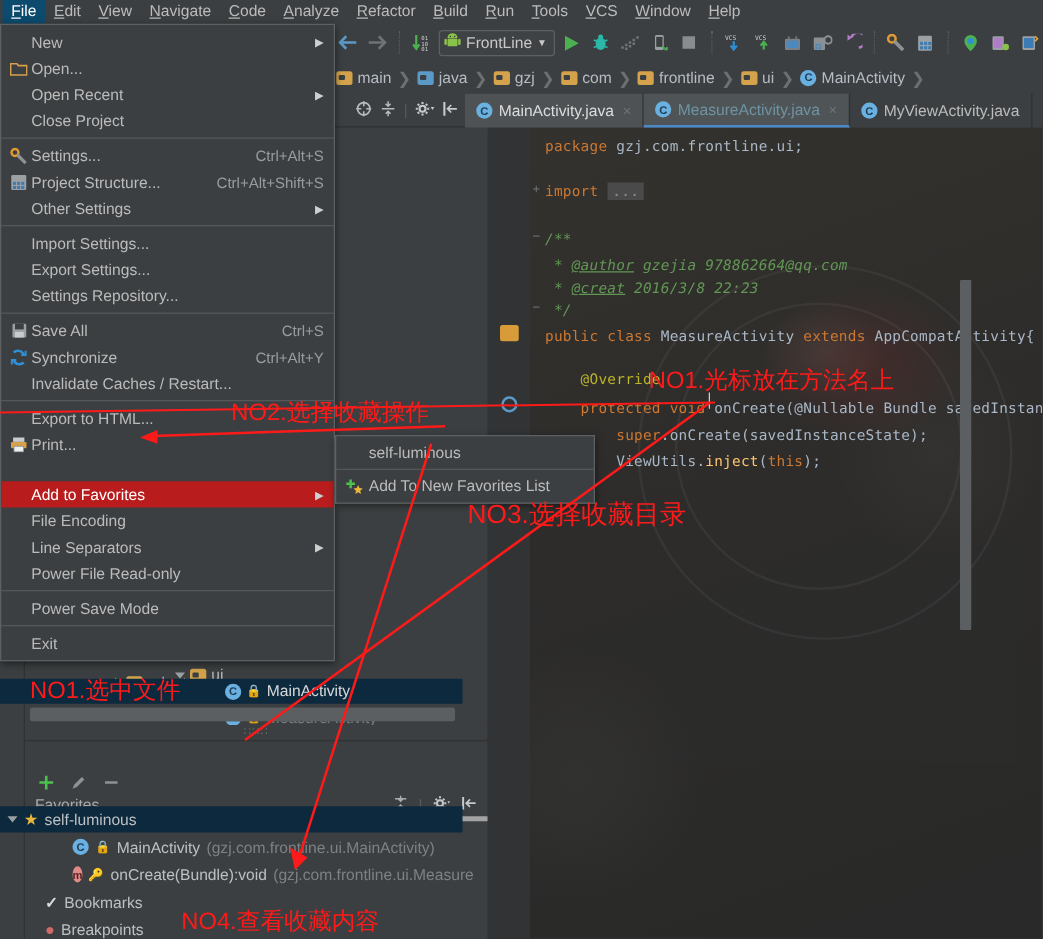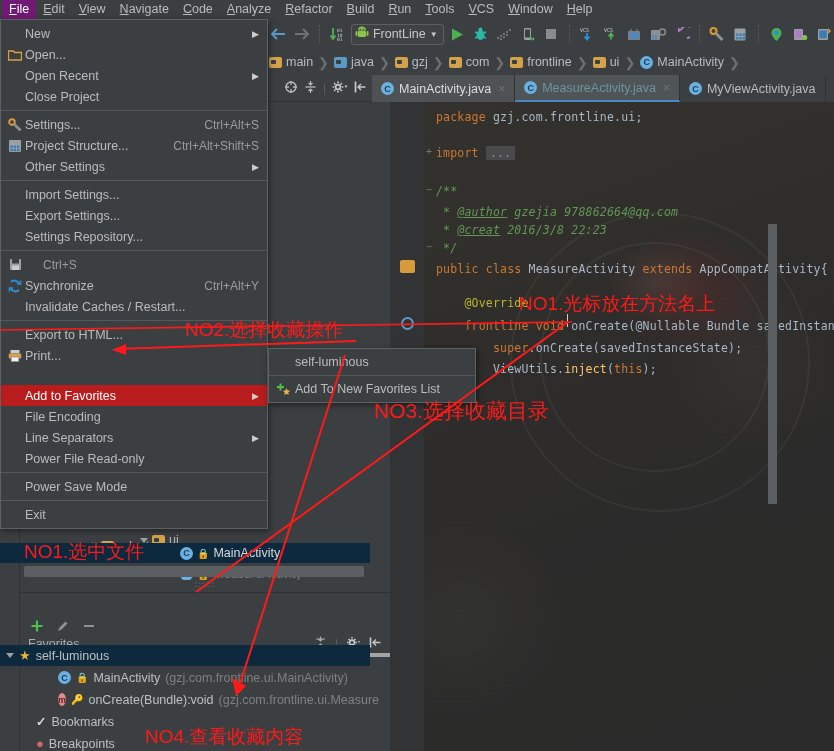--- a/index.html
+++ b/index.html
@@ -8,21 +8,21 @@
     font-family:"Liberation Sans", sans-serif;
     background:#3c3f41; color:#bbbbbb; font-size:12px;
     position:relative;
   }
   #root{ position:absolute; left:0; top:0; width:834px; height:751px; overflow:hidden; }
 
   
   .menubar{ position:absolute; left:0; top:0; width:834px; height:19px;
             background:#3c3f41; display:flex; align-items:center; padding-left:2px; }
   .menubar .mi{ padding:2px 7px; font-size:12.5px; color:#bbbbbb; line-height:15px; }
-  .menubar .mi.active{ background:#701a75; color:#ffffff; }
+  .menubar .mi.active{ background:#0c4a6e; color:#ffffff; }
   .menubar .mi u{ text-decoration:underline; }
 
   
   .toolbar{ position:absolute; left:262px; top:19px; width:572px; height:30px;
             background:#3c3f41; display:flex; align-items:center; gap:3px; padding-left:6px;}
   .tb-sep{ width:1px; height:18px; border-left:1px dotted #5a5d5f; margin:0 4px; }
   .tb-ic{ width:22px; height:22px; display:flex; align-items:center; justify-content:center;
           font-size:14px; }
   .runcfg{ display:flex; align-items:center; gap:4px; height:21px; border:1px solid #5e6060;
            border-radius:3px; padding:0 5px 0 3px; background:#3f4244; }
@@ -156,21 +156,21 @@
     <div class="gutter"></div>
     <div class="codearea" id="codearea">
         <div class="codeline" style="top: 8px;"><span class="kw">package</span><span class="pln"> gzj.com.frontline.ui;</span></div>
         <div class="codeline" style="top: 44px;"><span class="kw">import</span><span class="pln"> </span><span style="background: rgb(74, 74, 74); color: rgb(141, 141, 141); padding: 0px 4px;">...</span></div>
         <div class="codeline" style="top: 82px;"><span class="doc">/**</span></div>
         <div class="codeline" style="top: 103px;"><span class="doc"> * </span><span class="doc u">@author</span><span class="doc"> gzejia 978862664@qq.com</span></div>
         <div class="codeline" style="top: 121px;"><span class="doc"> * </span><span class="doc u">@creat</span><span class="doc"> 2016/3/8 22:23</span></div>
         <div class="codeline" style="top: 139px;"><span class="doc"> */</span></div>
         <div class="codeline" style="top: 160px;"><span class="kw">public class</span><span class="pln"> MeasureActivity </span><span class="kw">extends</span><span class="pln"> AppCompatActivity{</span></div>
         <div class="codeline" style="top: 194px;"><span class="anno">    @Override</span></div>
-        <div class="codeline" style="top: 217px;"><span class="kw">    frontline void</span><span class="pln"> onCreate</span><span class="pln">(@Nullable Bundle savedInstanceState) {</span></div>
+        <div class="codeline" style="top: 217px;"><span class="kw">    protected void</span><span class="pln"> onCreate</span><span class="pln">(@Nullable Bundle savedInstanceState) {</span></div>
         <div class="codeline" style="top: 239px;"><span class="kw">        super</span><span class="pln">.onCreate(savedInstanceState);</span></div>
         <div class="codeline" style="top: 260px;"><span class="pln">        ViewUtils.</span><span class="meth">inject</span><span class="pln">(</span><span class="kw">this</span><span class="pln">);</span></div>
         <div class="codeline" style="top: 281px;"><span class="pln">    }</span></div>
         <div class="fold" style="top: 44px;">+</div>
         <div class="fold" style="top: 82px;">−</div>
         <div class="fold" style="top: 139px;">−</div>
         <div style="position: absolute; left: 177px; top: 212px; width: 1px; height: 13px; background: rgb(208, 208, 208);"></div>
       </div>
 
     <div style="position:absolute;left:10px;top:158px;width:15px;height:13px;background:#d79b3a;border-radius:2px;"></div>
@@ -606,20 +606,21 @@
       </div>
       <div class="hr"></div>
       <div class="row">
         <span class="ico">
           <svg width="13" height="13" viewBox="0 0 13 13">
             <rect x="1" y="1" width="11" height="11" rx="1" fill="#9aa0a3"></rect>
             <rect x="3" y="1" width="7" height="4.5" fill="#3c3f41"></rect>
             <rect x="3" y="7.5" width="7" height="4.5" fill="#c8ccce"></rect>
           </svg>
         </span>
+        <span class="txt">Save All</span>
         <span class="acc">Ctrl+S</span>
       </div>
       <div class="row">
         <span class="ico">
           <svg width="14" height="14" viewBox="0 0 14 14">
             <path d="M11 4.5A5 5 0 003 3" stroke="#2e8fd6" stroke-width="2" fill="none"></path>
             <path d="M3 9.5A5 5 0 0011 11" stroke="#2e8fd6" stroke-width="2" fill="none"></path>
             <path d="M12.5 1.5v3.5H9M1.5 12.5V9h3.5" stroke="#2e8fd6" stroke-width="1.6" fill="none"></path>
           </svg>
         </span>

